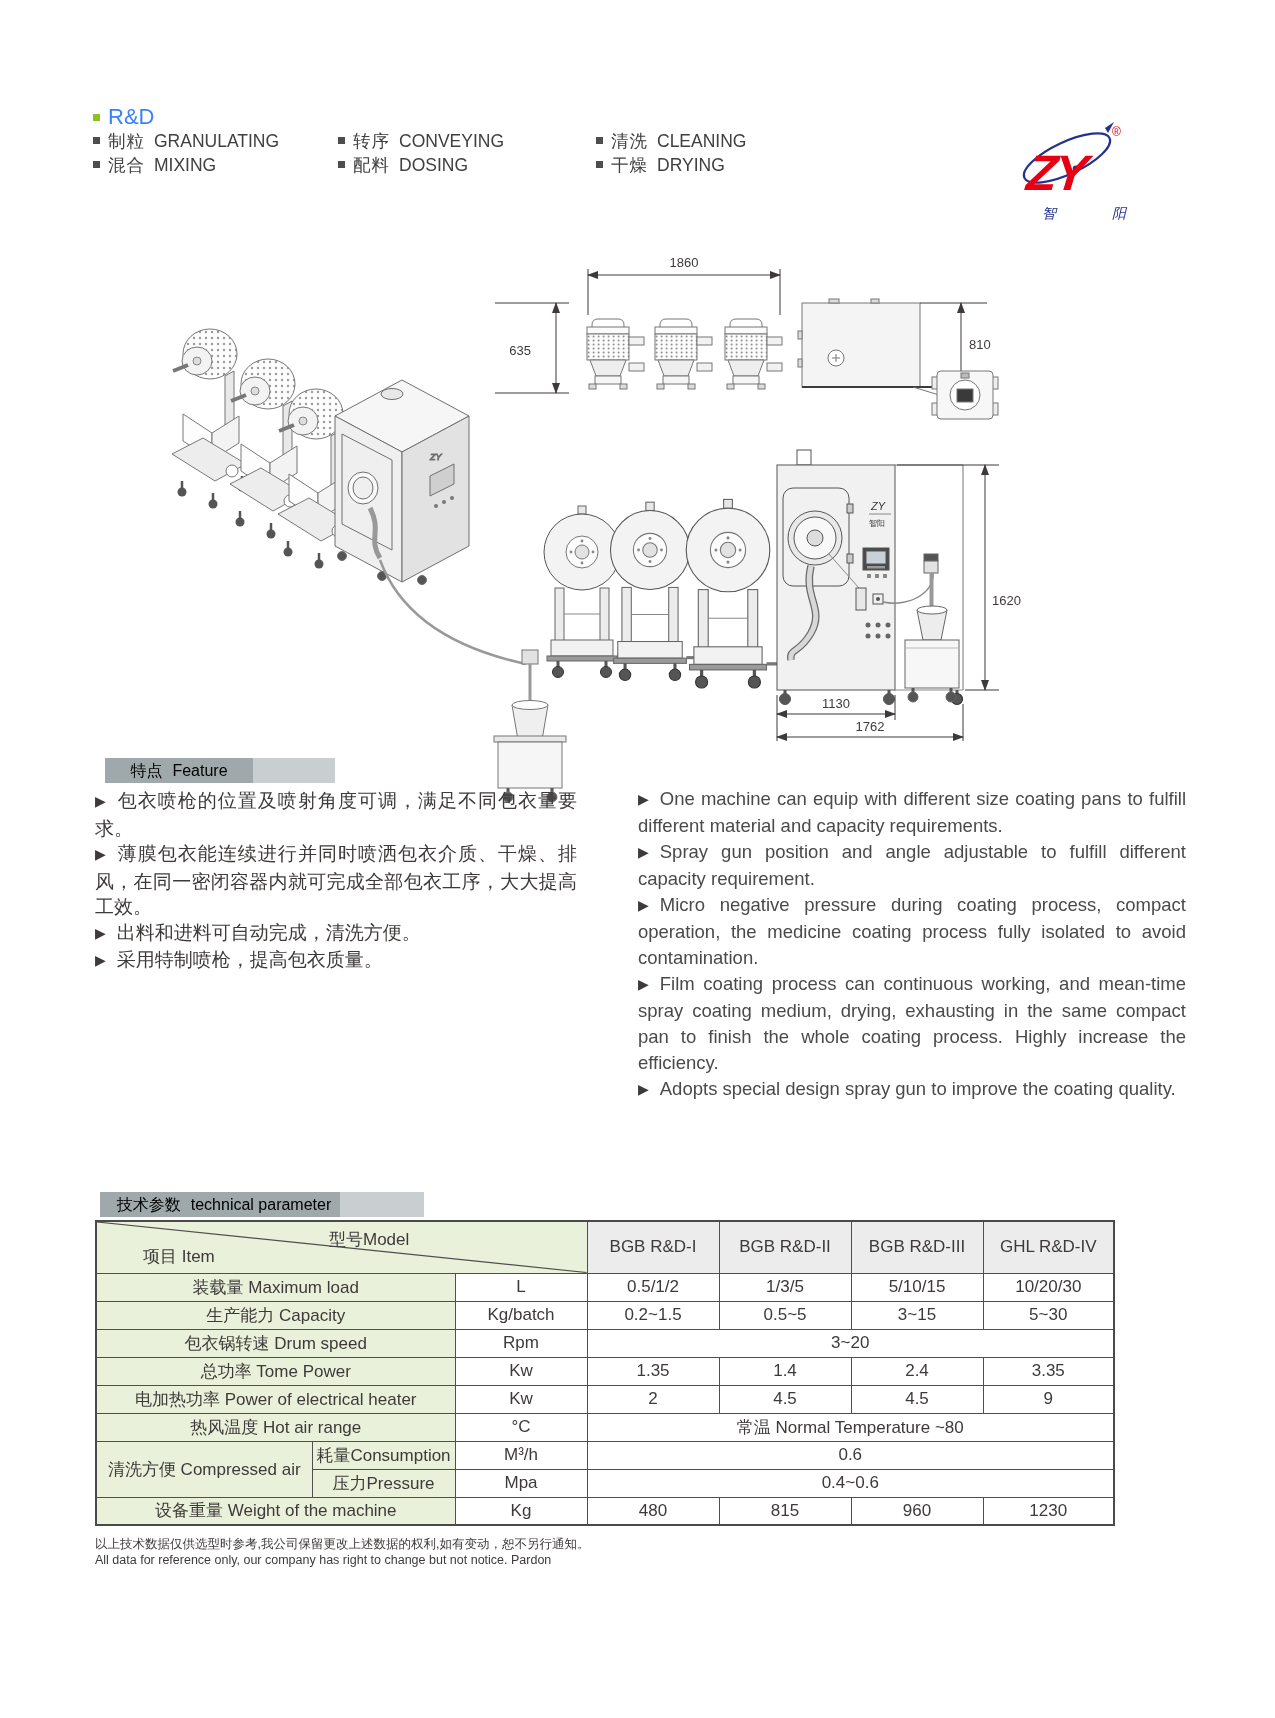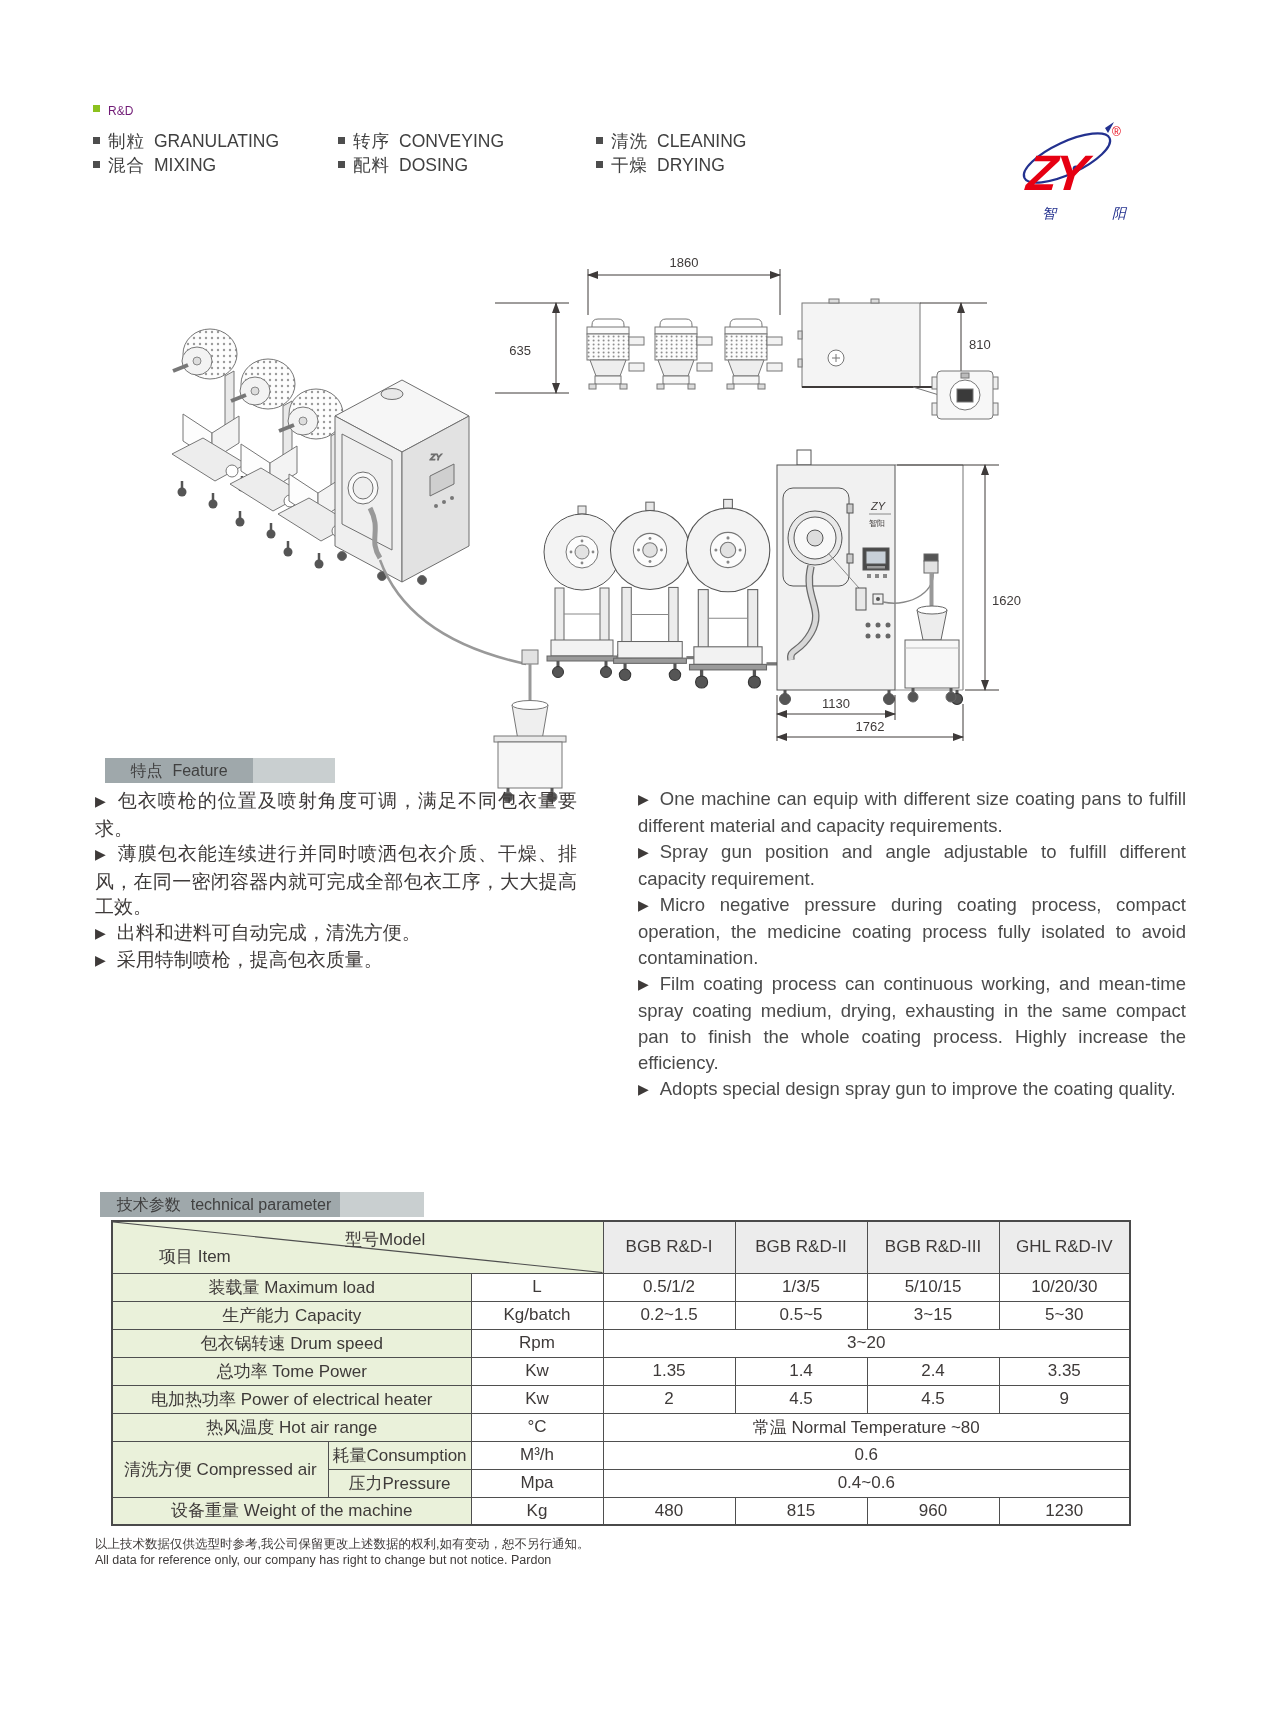--- a/index.html
+++ b/index.html
@@ -4,41 +4,41 @@
 <style>
   * { margin:0; padding:0; box-sizing:border-box; }
   html,body { background:#fff; }
   #page {
     position:relative; width:1275px; height:1718px; background:#ffffff;
     font-family:"Liberation Sans","DejaVu Sans",sans-serif; color:#595757; overflow:hidden;
   }
   .abs { position:absolute; }
 
   
-  .rd-line { font-size:12px; color:#701a75; font-weight:500; }
+  .rd-line { font-size:22px; color:#3b82f6; font-weight:500; }
   .sq { display:inline-block; width:7px; height:7px; background:#4d4d4d; margin-right:8px; vertical-align:3px; }
   .sq.green { background:#8cc11e; }
   .cat { font-size:17.5px; color:#404040; line-height:23.5px; white-space:nowrap; }
   .cat .zh { margin-right:9px; letter-spacing:1px; }
 
   
   .badge { position:absolute; height:25px; display:flex; }
-  .badge .dark { background:#9fa8ab; color:#404040; font-size:16px; line-height:25px; text-align:center; display:flex; align-items:center; justify-content:center; }
+  .badge .dark { background:#9fa8ab; color:#000000; font-size:16px; line-height:25px; text-align:center; display:flex; align-items:center; justify-content:center; }
   .badge .dark span { margin:0 5px; }
   .badge .tail { background:#c9cfd0; height:25px; }
 
   
   .feats { text-align:justify; color:#3e3a39; }
   .feats p { margin:0; }
   .feats-zh { width:482px; font-size:19px; line-height:25.5px; }
   .feats-en { width:548px; font-size:18.5px; line-height:26px; color:#4a4a4a; }
   .tri { font-size:14px; margin-right:11px; color:#3e3a39; display:inline-block; transform:translateY(-1px); }
 
   
-  table.ptable { position:absolute; left:111px; top:1220px; width:1018px; border-collapse:collapse; table-layout:fixed; font-size:17px; color:#3e3a39; border:2px solid #4a4a4a; }
+  table.ptable { position:absolute; left:95px; top:1220px; width:1018px; border-collapse:collapse; table-layout:fixed; font-size:17px; color:#3e3a39; border:2px solid #4a4a4a; }
   .ptable th, .ptable td { border:1px solid #4f4f4f; text-align:center; vertical-align:middle; height:28px; font-weight:normal; padding:0 2px; }
   .ptable tr.hdr th { height:52px; }
   .ptable .lab { background:#eaf1da; }
   .ptable .mhead { background:#ececec; }
   .diagcell { position:relative; background:#eaf1da; padding:0; }
   .diagcell svg { position:absolute; left:0; top:0; width:100%; height:100%; }
   .diagcell .item-lbl { position:absolute; left:46px; bottom:5px; }
   .diagcell .model-lbl { position:absolute; left:232px; top:6px; }
 
   .footer-note { font-size:12.5px; line-height:16px; color:#3e3a39; }

